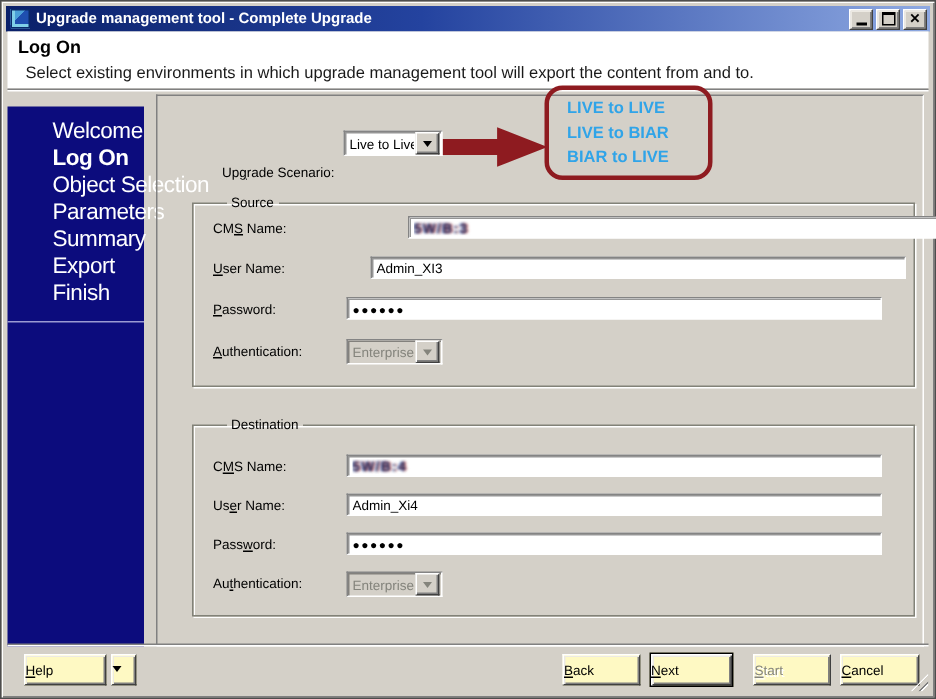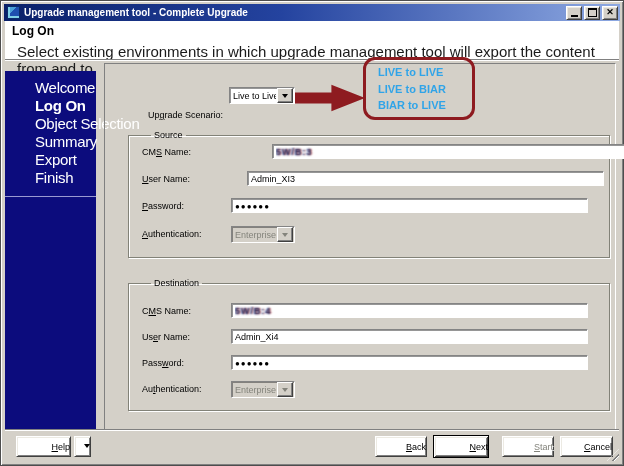--- a/index.html
+++ b/index.html
@@ -16,21 +16,21 @@
   .title-text{color:#fff;font-weight:bold;font-size:10px;white-space:nowrap;flex:1 1 auto;}
   .winbtn{width:16px;height:14px;margin-right:2px;background:#d4d0c8;border:1px solid;
     border-color:#fff #404040 #404040 #fff;box-shadow:inset 1px 1px 0 #ece9e2,inset -1px -1px 0 #808080;
     display:flex;align-items:center;justify-content:center;padding:0;font-size:8px;line-height:1;}
   .winbtn.close{margin-right:2px;font-weight:bold;font-size:9px;}
   .g-min{width:7px;height:2px;background:#000;margin-top:7px;}
   .g-max{width:7px;height:6px;border:1px solid #000;border-top-width:2px;}
   
   .pagehead{position:absolute;left:4px;top:20px;right:4px;height:38px;background:#fff;}
   .pagehead .ptitle{position:absolute;left:7px;top:3px;font-size:12px;font-weight:bold;}
-  .pagehead .pdesc{position:absolute;left:12px;top:22px;font-size:15px;color:#1a1a1a;}
+  .pagehead .pdesc{position:absolute;left:12px;top:22px;font-size:11px;color:#1a1a1a;}
   .hsep{position:absolute;left:4px;right:4px;top:58px;height:0;
     border-top:1px solid #808080;border-bottom:1px solid #fff;}
   .bsep{position:absolute;left:4px;right:4px;top:428px;height:0;
     border-top:1px solid #808080;border-bottom:1px solid #fff;}
   
   .sidebar{position:absolute;left:4px;top:70px;width:91px;height:360px;background:#0c0c7d;}
   .side-item{color:#fff;font-size:15px;letter-spacing:-0.3px;height:18px;line-height:18px;
     padding-left:30px;white-space:nowrap;cursor:default;}
   .side-item.active{font-weight:bold;}
   .side-item:first-child{margin-top:8px;}
@@ -55,23 +55,23 @@
     border-color:#fff #404040 #404040 #fff;box-shadow:inset -1px -1px 0 #808080;
     display:flex;align-items:center;justify-content:center;padding:0;}
   .caret{width:0;height:0;border:3px solid transparent;border-top:4px solid #000;margin-top:4px;}
   .combo.disabled{background:#d4d0c8;}
   .combo.disabled .cval{color:#84847c;}
   .combo.disabled .caret{border-top-color:#84847c;}
   .group{position:absolute;border:1px solid #828278;box-shadow:1px 1px 0 #fff,inset 1px 1px 0 #fff;
     margin:0;padding:0;}
   .group legend{font-size:9px;margin-left:22px;padding:0 3px;}
   
-  .btn{position:absolute;height:21px;background:#ffffff;border:1px solid;
+  .btn{position:absolute;height:21px;background:#fef9c3;border:1px solid;
     border-color:#fff #404040 #404040 #fff;box-shadow:inset 1px 1px 0 #eceae3,inset -1px -1px 0 #808080;
-    font-family:"Liberation Sans",sans-serif;font-size:9px;text-align:right;padding:0;cursor:default;}
+    font-family:"Liberation Sans",sans-serif;font-size:9px;text-align:left;padding:0;cursor:default;}
   .btn.default{border:1px solid #000;
     box-shadow:inset 1px 1px 0 #fff,inset -1px -1px 0 #404040,inset 2px 2px 0 #eceae3,inset -2px -2px 0 #808080;}
   .btn.disabled{color:#84847c;text-shadow:1px 1px 0 #fff;}
   .grip{position:absolute;right:4px;bottom:4px;width:12px;height:12px;
     background:repeating-linear-gradient(-45deg,transparent 0 3px,#fff 3px 4px,#808080 4px 5px);
     clip-path:polygon(100% 0,100% 100%,0 100%);}
   
   .anno-box{position:absolute;left:362px;top:56px;width:112px;height:63px;
     border:3px solid #8e1b20;border-radius:12px;z-index:5;box-sizing:border-box;}
   .anno-line{margin-left:12px;font-size:11px;font-weight:bold;color:#30a4e8;line-height:16.5px;
@@ -102,20 +102,21 @@
   <div class="pagehead">
     <div class="ptitle">Log On</div>
     <div class="pdesc">Select existing environments in which upgrade management tool will export the content from and to.</div>
   </div>
   <div class="hsep"></div>
 
   <div class="sidebar">
     <div class="side-item">Welcome</div>
     <div class="side-item active">Log On</div>
     <div class="side-item">Object Selection</div>
+    <div class="side-item">Parameters</div>
     <div class="side-item">Summary</div>
     <div class="side-item">Export</div>
     <div class="side-item">Finish</div>
     <div class="side-sep"></div>
   </div>
 
   <div class="panel"></div>
 
   <label class="flabel" style="left:130px;top:90px;width:92px;text-align:right;margin-top:19px;"><span>Up</span><span class="mn">g</span><span>rade Scenario:</span></label>
   <div class="combo" style="left:228px;top:86px;width:66px;">

